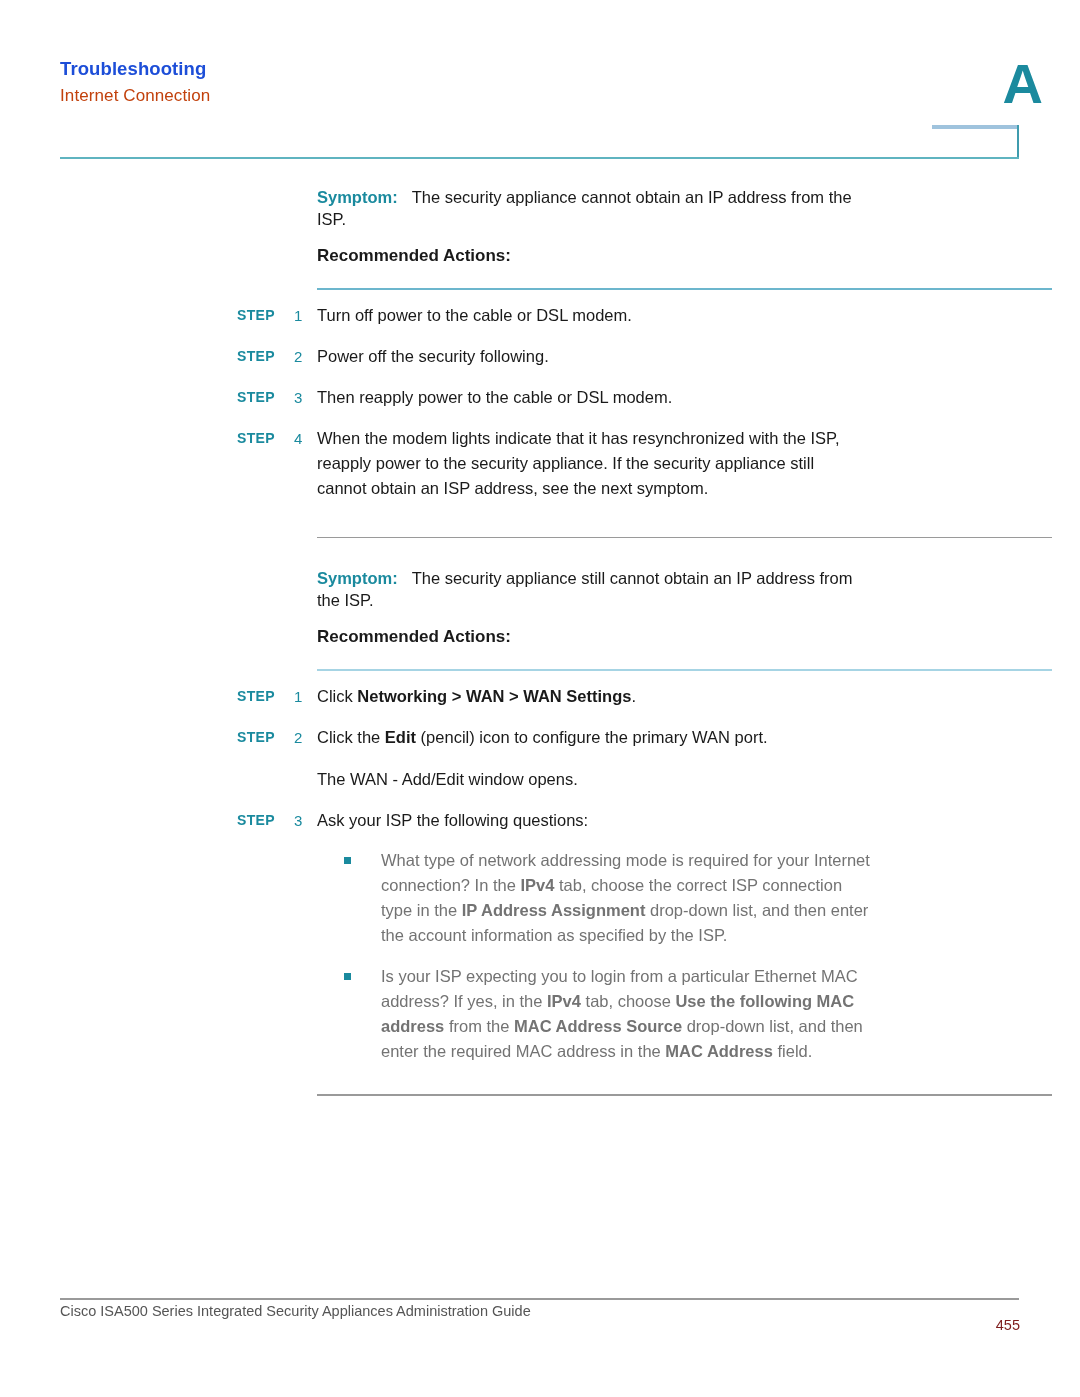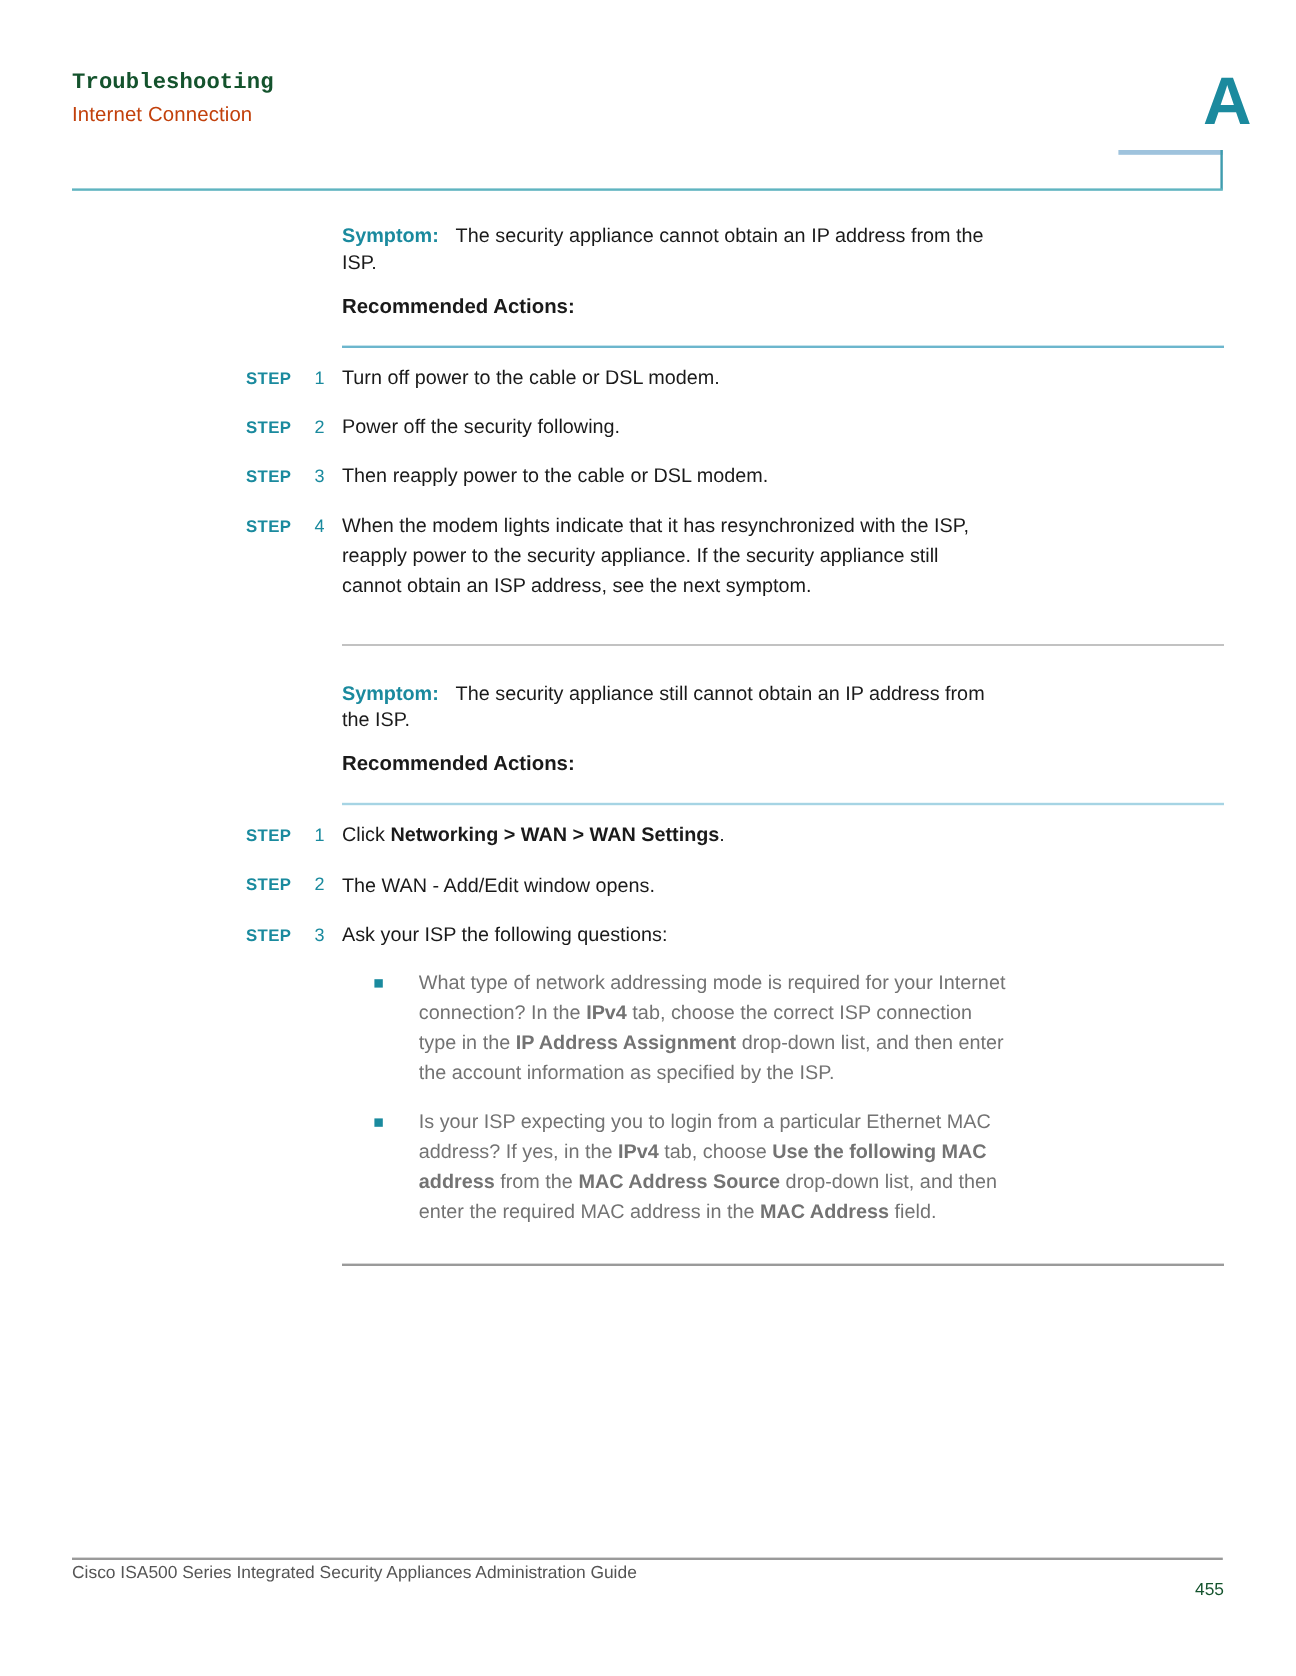--- a/index.html
+++ b/index.html
@@ -25,24 +25,23 @@
     left: 0; top: 0;
     width: 1080px;
     height: 160px;
   }
   .hdr-title {
     position: absolute;
     left: 60px;
     top: 58px;
     font-size: 18.5px;
     font-weight: bold;
-    color: #14532d;
+    color: #1d4ed8;
     letter-spacing: 0.1px;
     white-space: nowrap;
-    font-family: Liberation Mono, monospace;
   }
   .hdr-subtitle {
     position: absolute;
     left: 60px;
     top: 86px;
     font-size: 17px;
     font-weight: normal;
     color: #c2410c;
     letter-spacing: 0.1px;
     white-space: nowrap;
@@ -84,20 +83,21 @@
     height: 2px;
     background: #5fb4c0;
   }
 
   
   .content {
     position: absolute;
     left: 0;
     top: 160px;
     width: 880px;
+    padding-left: 32px;
   }
 
   .block { position: relative; }
 
   .rule-teal {
     margin: 0 0 0 285px;
     width: 735px;
     height: 1.5px;
     background: #6cb6cd;
   }
@@ -218,21 +218,21 @@
     top: 5px;
     font-size: 14.5px;
     color: #555555;
     white-space: nowrap;
   }
   .footer-page {
     position: absolute;
     right: 60px;
     top: 19px;
     font-size: 14.5px;
-    color: #14532d;
+    color: #7f1d1d;
   }
 </style>
 </head>
 <body>
 
 <div class="page">
 
   <div class="header">
     <div class="hdr-title">Troubleshooting</div>
     <div class="hdr-subtitle">Internet Connection</div>
@@ -294,20 +294,21 @@
 
       <div class="step" style="margin-top:13px;">
         <span class="step-tag">STEP</span>
         <span class="step-num">1</span>
         <span>Click <b>Networking &gt; WAN &gt; WAN Settings</b>.</span>
       </div>
 
       <div class="step" style="margin-top:16px;">
         <span class="step-tag">STEP</span>
         <span class="step-num">2</span>
+        <span>Click the <b>Edit</b> (pencil) icon to configure the primary WAN port.</span>
       </div>
 
       <div class="step-note" style="margin-top:17px;">The WAN - Add/Edit window opens.</div>
 
       <div class="step" style="margin-top:16px;">
         <span class="step-tag">STEP</span>
         <span class="step-num">3</span>
         <span>Ask your ISP the following questions:</span>
       </div>
 

